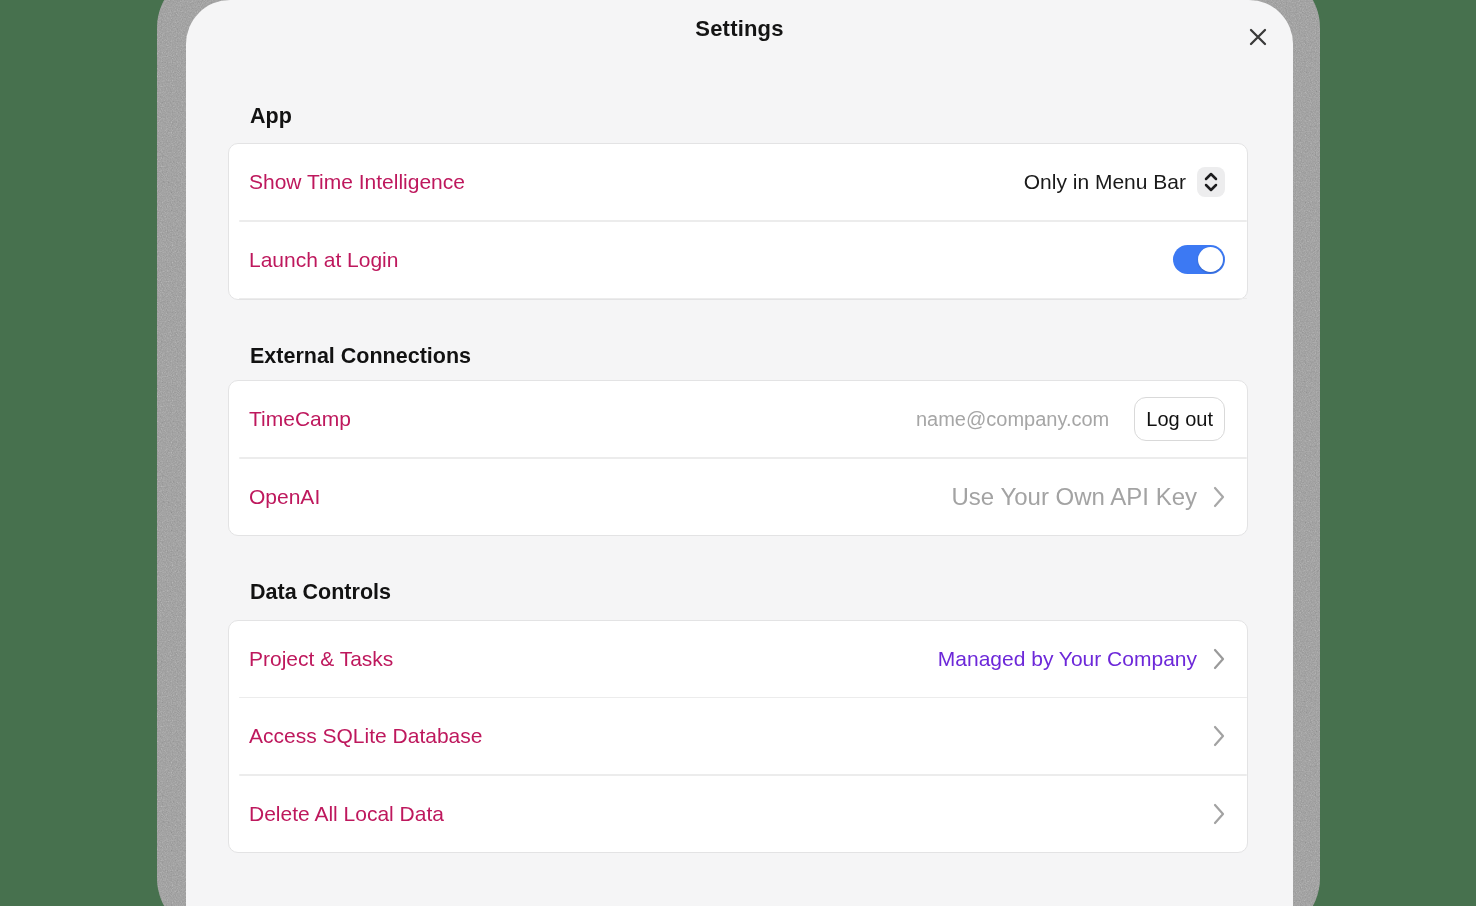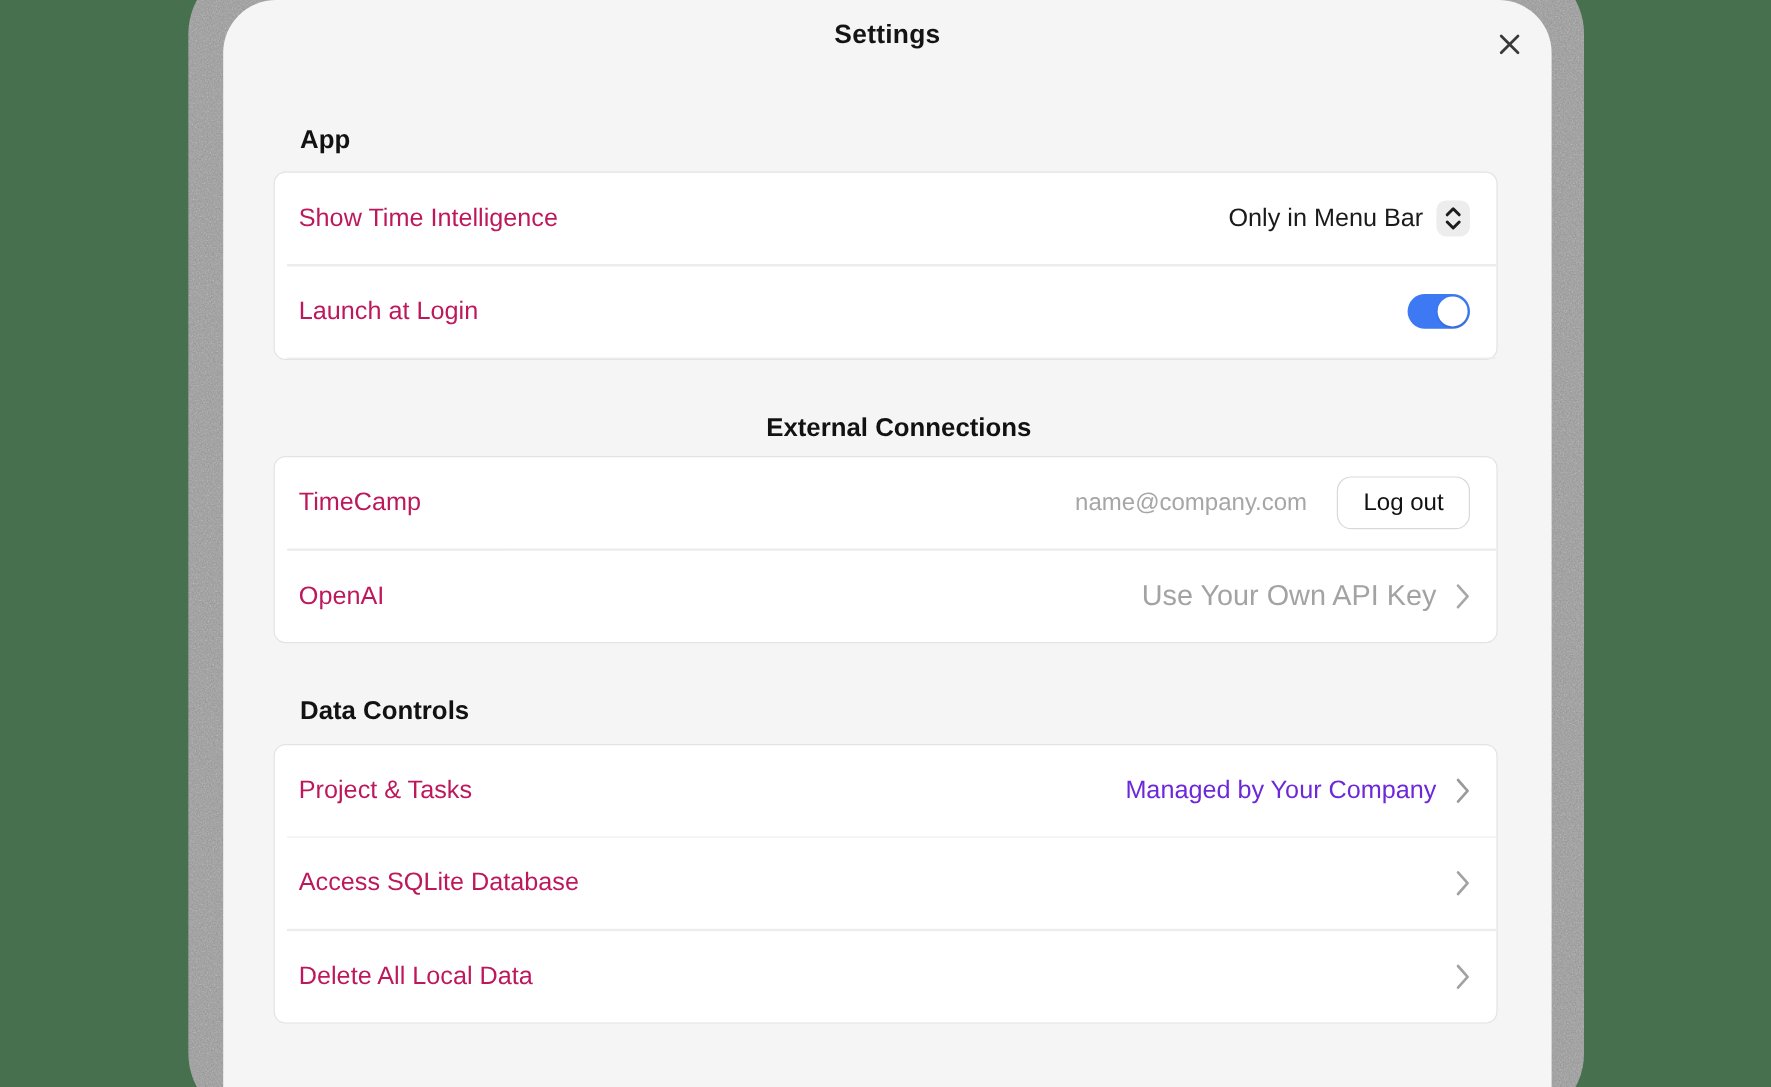--- a/index.html
+++ b/index.html
@@ -24,21 +24,21 @@
     align-items:center; justify-content:center;
   }
 
   .content { margin:0 45px 0 42px; }
 
   h2.section {
     font-size:21.5px; font-weight:700; color:#121212;
     line-height:26px; margin-left:22px;margin-top:43px;
   }
   .h-app { margin-top:20px; }
-  .h-ec  { margin-top:51px;text-align:center; }
+  .h-ec  { margin-top:51px; }
   .h-dc  { margin-top:63px; }
 
   .card {
     background:#ffffff; border:1px solid #e3e3e4; border-radius:10px;
     margin-top:14px;
   }
   .card.c2 { margin-top:11px; }
   .card.c3 { margin-top:15px; }
 
   .row {
@@ -72,21 +72,21 @@
 
   
   .row-value { font-size:21px; color:#9e9e9e; margin-right:16px; }
   .row-value.email { font-size:20px; color:#a6a6a6; margin-right:25px; }
   .row-value.mid   { color:#6d28d9; }
   .row-value.light { font-size:24px; color:#a3a3a3; }
 
   .chev { display:flex; align-items:center; flex:none; }
 
   .logout-btn {
-    height:44px; padding:0 21px; background:#ffffff;
+    height:44px; padding:0 11px; background:#ffffff;
     border:1.5px solid #d9d9d9; border-radius:12px;
     font-size:20px; color:#111111; cursor:pointer;
     font-family:"Liberation Sans","DejaVu Sans",sans-serif;
   }
 </style>
 </head>
 <body>
 
 <svg class="backdrop" width="1476" height="906" viewBox="0 0 1476 906">
   <defs>

